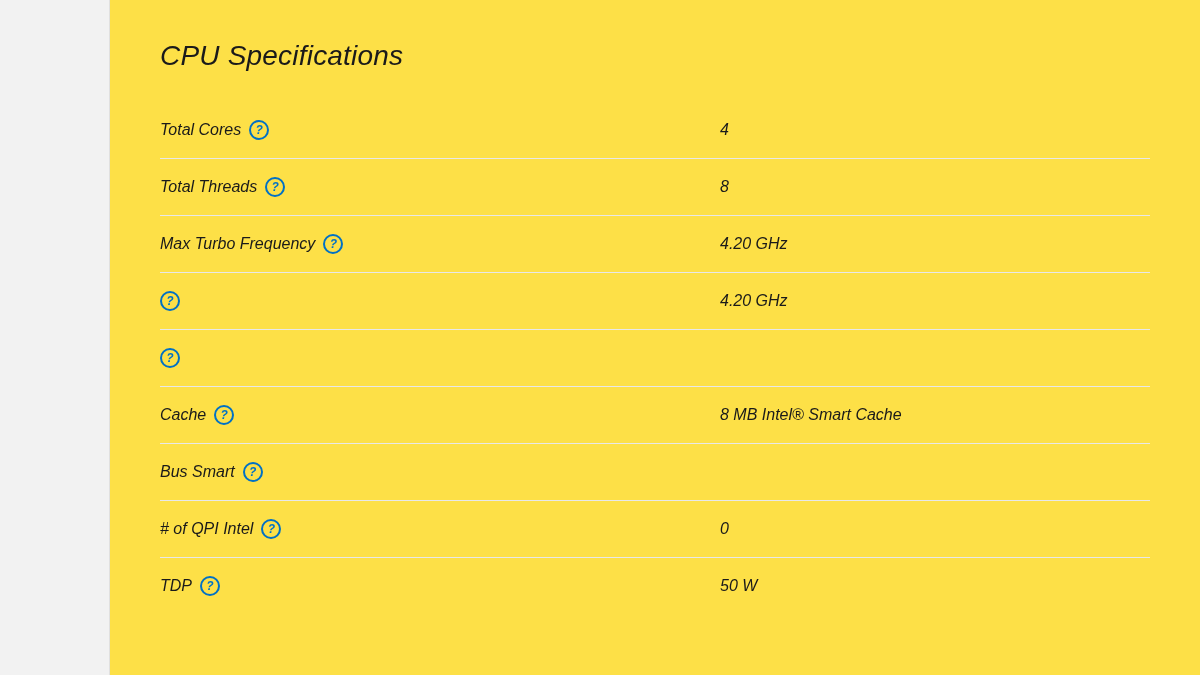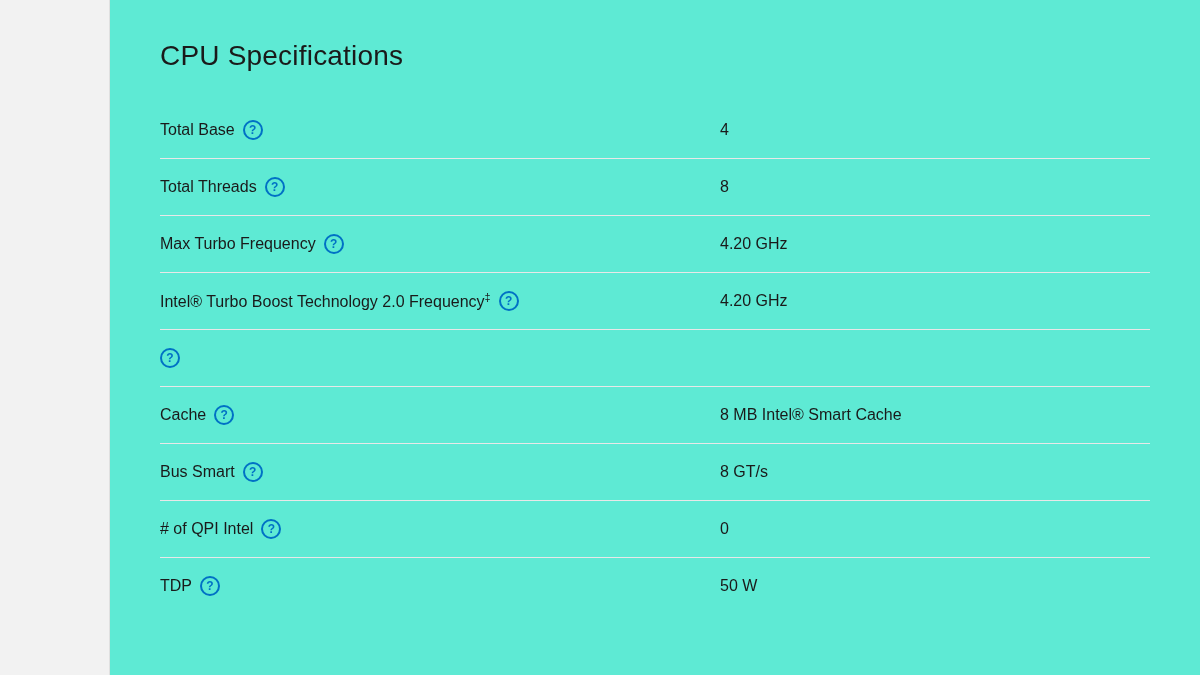--- a/index.html
+++ b/index.html
@@ -17,23 +17,24 @@
     }
 
     .sidebar {
       width: 110px;
       background-color: #f2f2f2;
       border-right: 1px solid #e0e0e0;
       flex-shrink: 0;
     }
 
     .main-content {
-      background-color: #5eead4;
+      background-color: #fde047;
       flex: 1;
       padding: 40px 50px;
+      font-style: italic;
     }
 
     .section-title {
       font-size: 28px;
       font-weight: 300;
       color: #1a1a1a;
       margin-bottom: 30px;
       letter-spacing: 0.2px;
     }
 
@@ -97,42 +98,41 @@
 <body>
 
 <div class="sidebar"></div>
 
 <div class="main-content">
   <h1 class="section-title">CPU Specifications</h1>
 
   <div class="spec-table" id="spec-rows-container">
   <div class="spec-row">
         <div class="spec-label-cell">
-          <span class="spec-label">Total Base</span>
+          <span class="spec-label">Total Cores</span>
           <span class="tooltip-icon">?</span>
         </div>
         <div class="spec-value-cell">4</div>
       </div>
       <div class="spec-row">
         <div class="spec-label-cell">
           <span class="spec-label">Total Threads</span>
           <span class="tooltip-icon">?</span>
         </div>
         <div class="spec-value-cell">8</div>
       </div>
       <div class="spec-row">
         <div class="spec-label-cell">
           <span class="spec-label">Max Turbo Frequency</span>
           <span class="tooltip-icon">?</span>
         </div>
         <div class="spec-value-cell">4.20 GHz</div>
       </div>
       <div class="spec-row">
         <div class="spec-label-cell">
-          <span class="spec-label">Intel® Turbo Boost Technology 2.0 Frequency<sup>‡</sup></span>
           <span class="tooltip-icon">?</span>
         </div>
         <div class="spec-value-cell">4.20 GHz</div>
       </div>
       <div class="spec-row">
         <div class="spec-label-cell">
           <span class="tooltip-icon">?</span>
         </div>
       </div>
       <div class="spec-row">
@@ -140,21 +140,20 @@
           <span class="spec-label">Cache</span>
           <span class="tooltip-icon">?</span>
         </div>
         <div class="spec-value-cell">8 MB Intel® Smart Cache</div>
       </div>
       <div class="spec-row">
         <div class="spec-label-cell">
           <span class="spec-label">Bus Smart</span>
           <span class="tooltip-icon">?</span>
         </div>
-        <div class="spec-value-cell">8 GT/s</div>
       </div>
       <div class="spec-row">
         <div class="spec-label-cell">
           <span class="spec-label"># of QPI Intel</span>
           <span class="tooltip-icon">?</span>
         </div>
         <div class="spec-value-cell">0</div>
       </div>
       <div class="spec-row">
         <div class="spec-label-cell">

